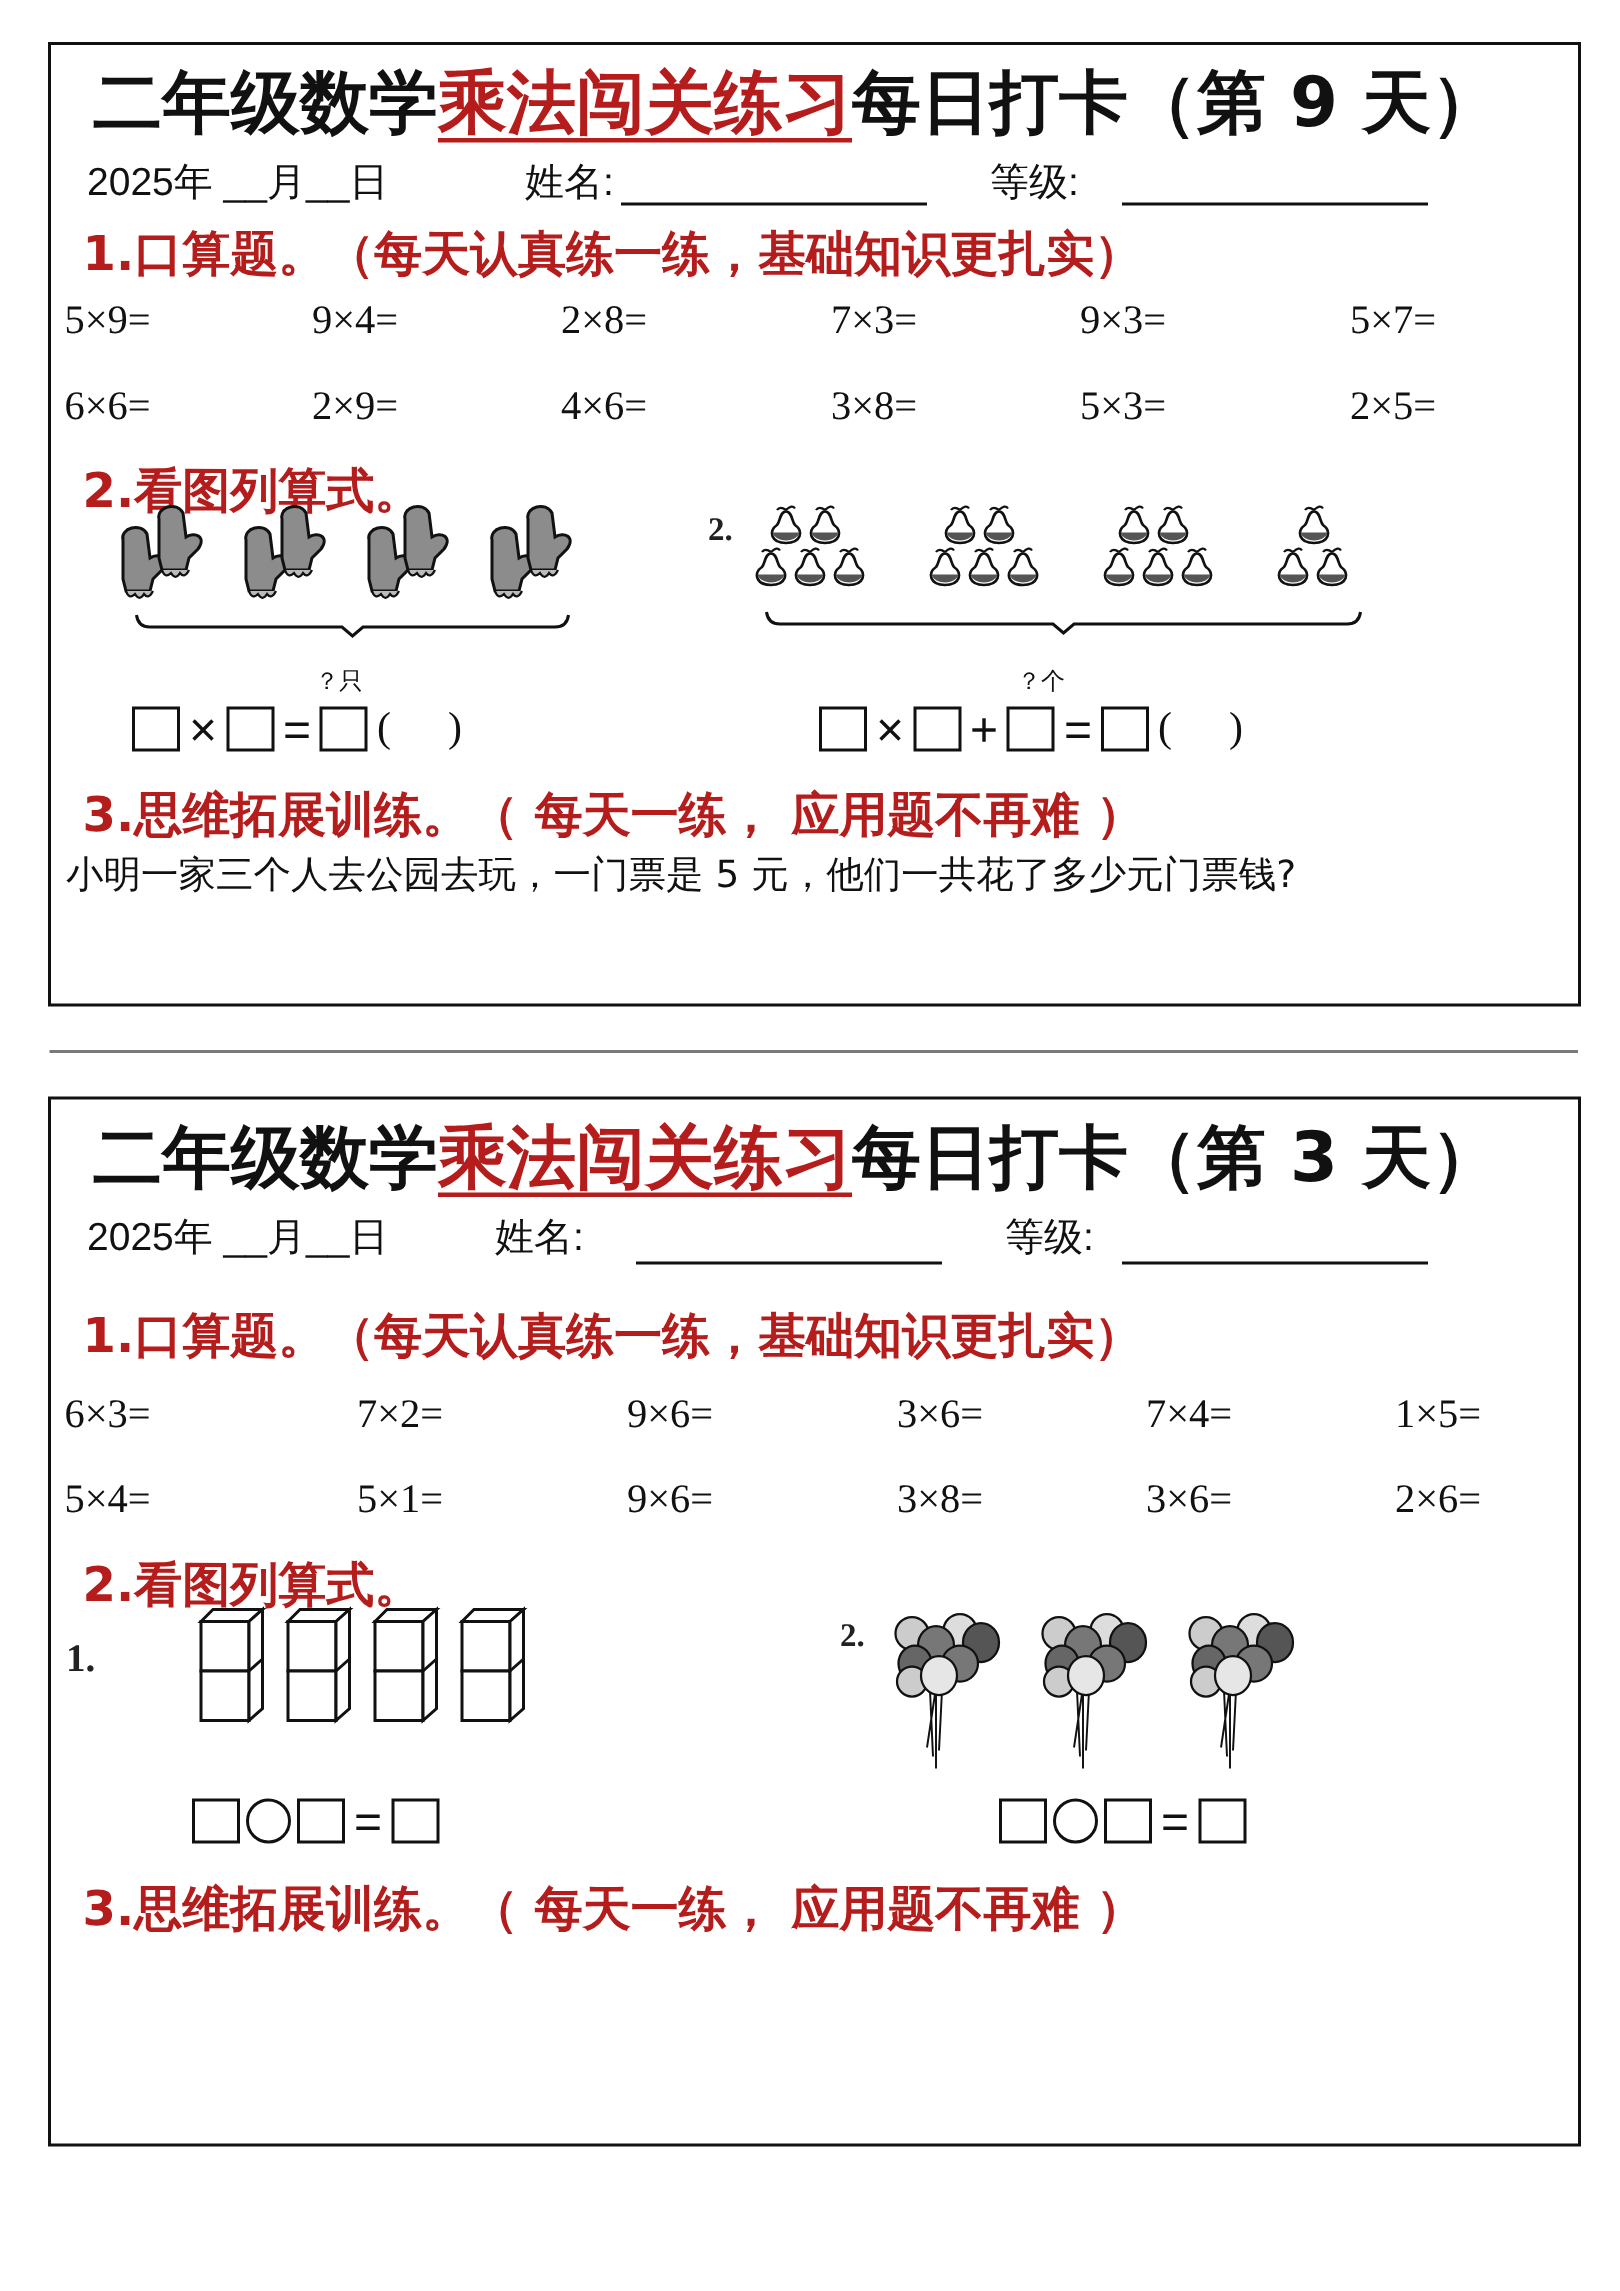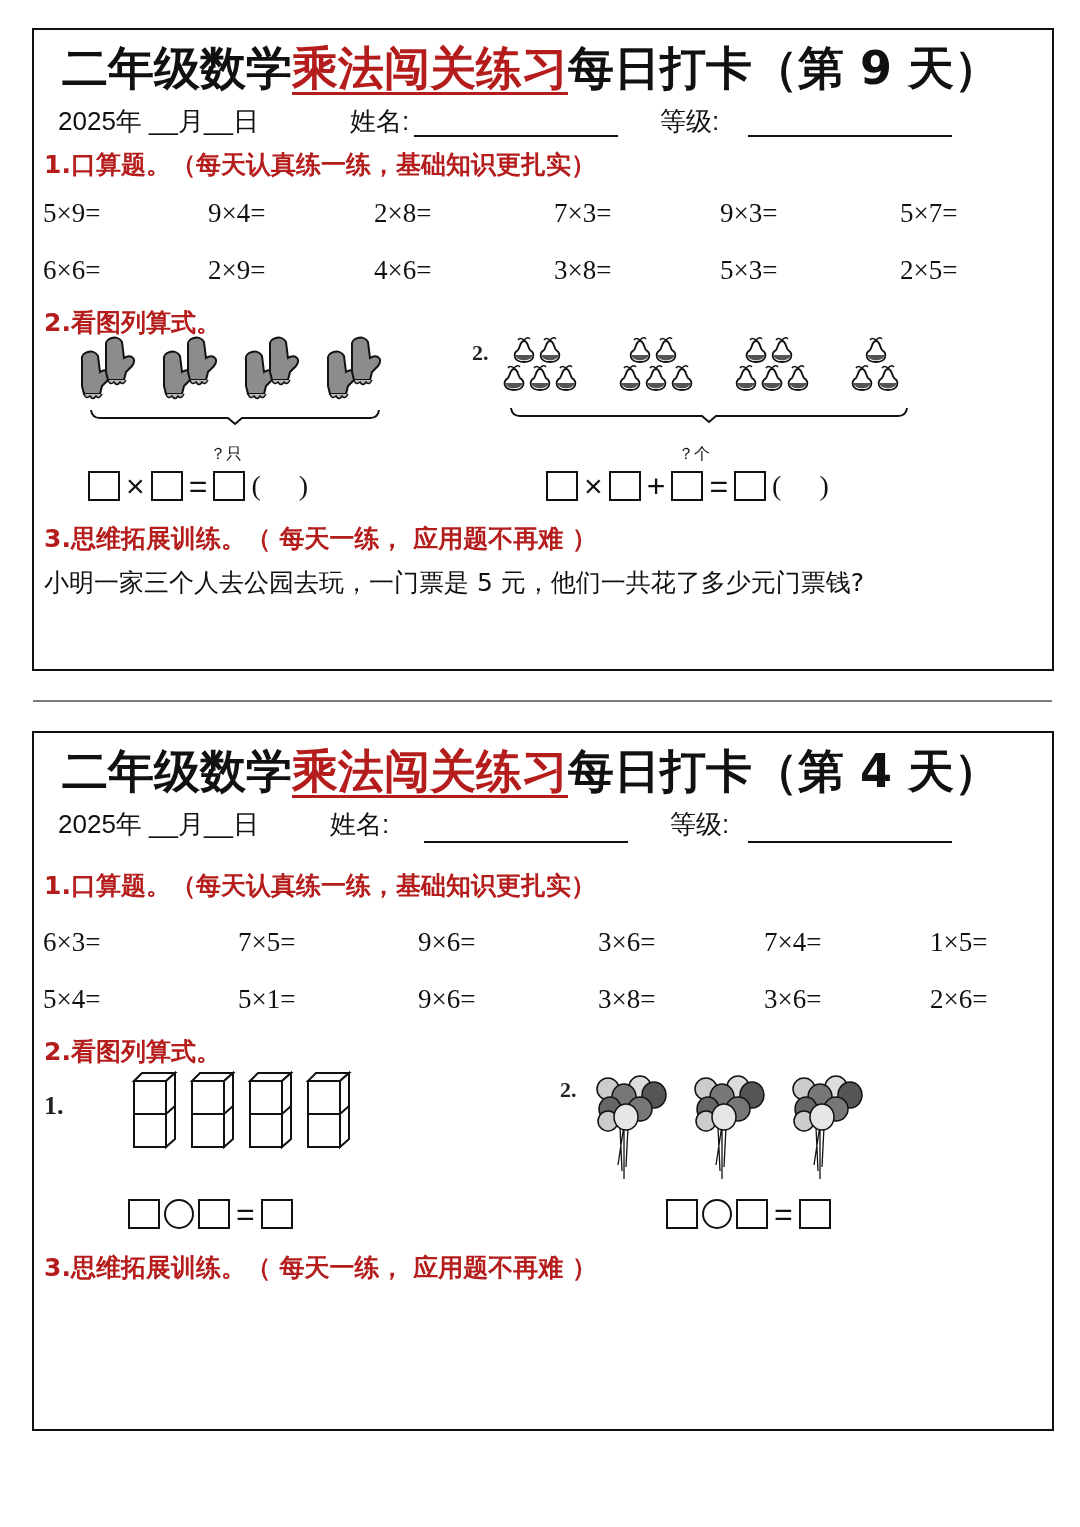--- a/index.html
+++ b/index.html
@@ -13,21 +13,21 @@
   .divider { position: absolute; left: 33px; top: 700px; width: 1019px; height: 2px; background: #7a7a7a; }
 
   .title { position: absolute; top: 8px; left: 28px; font-size: 46px; font-weight: bold; letter-spacing: 0px; white-space: nowrap; font-family: "DejaVu Sans", sans-serif; }
   .title .red { color: #b51c1c; text-decoration: underline; text-decoration-thickness: 3px; text-underline-offset: 8px; text-decoration-color: #b51c1c; }
   .title .blk { color: #111; }
 
   .info-row { position: absolute; top: 74px; left: 24px; font-size: 26px; font-family: "Liberation Sans", sans-serif; white-space: nowrap; }
   .info-row span { position: absolute; top: 0; white-space: nowrap; }
   .blank-line { position: absolute; height: 2px; background: #111; }
 
-  .section-head { position: absolute; left: 10px; font-size: 25px; font-weight: bold; color: #b51c1c; white-space: nowrap; font-family: "DejaVu Sans", sans-serif; }
+  .section-head { position: absolute; left: 21px; font-size: 32px; font-weight: bold; color: #b51c1c; white-space: nowrap; font-family: "DejaVu Sans", sans-serif; }
 
   .calc { position: absolute; font-size: 27px; font-family: "Liberation Serif", serif; white-space: nowrap; }
 
   .question { position: absolute; left: 10px; font-size: 25px; font-family: "DejaVu Sans", sans-serif; white-space: nowrap; color: #111; }
 
   .num-label { position: absolute; font-size: 22px; font-weight: bold; font-family: "Liberation Serif", serif; color: #222; }
 
   .eq { position: absolute; display: flex; align-items: center; gap: 4px; font-size: 32px; font-family: "Liberation Sans", sans-serif; }
   .box { display: inline-block; width: 32px; height: 30px; border: 2px solid #111; background: #fff; }
   .circle { display: inline-block; width: 30px; height: 30px; border: 2px solid #111; border-radius: 50%; }
@@ -209,35 +209,35 @@
   <div class="section-head" style="top:492px">3.思维拓展训练。（ 每天一练， 应用题不再难 ）</div>
   <div class="question" style="top:536px">小明一家三个人去公园去玩，一门票是 5 元，他们一共花了多少元门票钱?</div>
   <div style="position:absolute; left:10px; top:580px; width:1000px; height:50px;"></div>
 </div>
 
 <div class="divider"></div>
 
 <div class="card" id="card-10">
 
   <div class="title">
-    <span class="blk">二年级数学</span><span class="red">乘法闯关练习</span><span class="blk">每日打卡（第 4 天）</span>
+    <span class="blk">二年级数学</span><span class="red">乘法闯关练习</span><span class="blk">每日打卡（第 3 天）</span>
   </div>
 
   <div class="info-row">
     <span style="left:0">2025年 __月__日</span>
     <span style="left:272px">姓名:</span>
     <div class="blank-line" style="left:366px; top:34px; width:204px;"></div>
     <span style="left:612px">等级:</span>
     <div class="blank-line" style="left:690px; top:34px; width:204px;"></div>
   </div>
 
   <div class="section-head" style="top:136px">1.口算题。（每天认真练一练，基础知识更扎实）</div>
 
   <div class="calc" style="left:9px; top:194px">6×3=</div>
-  <div class="calc" style="left:204px; top:194px">7×5=</div>
+  <div class="calc" style="left:204px; top:194px">7×2=</div>
   <div class="calc" style="left:384px; top:194px">9×6=</div>
   <div class="calc" style="left:564px; top:194px">3×6=</div>
   <div class="calc" style="left:730px; top:194px">7×4=</div>
   <div class="calc" style="left:896px; top:194px">1×5=</div>
 
   <div class="calc" style="left:9px; top:251px">5×4=</div>
   <div class="calc" style="left:204px; top:251px">5×1=</div>
   <div class="calc" style="left:384px; top:251px">9×6=</div>
   <div class="calc" style="left:564px; top:251px">3×8=</div>
   <div class="calc" style="left:730px; top:251px">3×6=</div>

